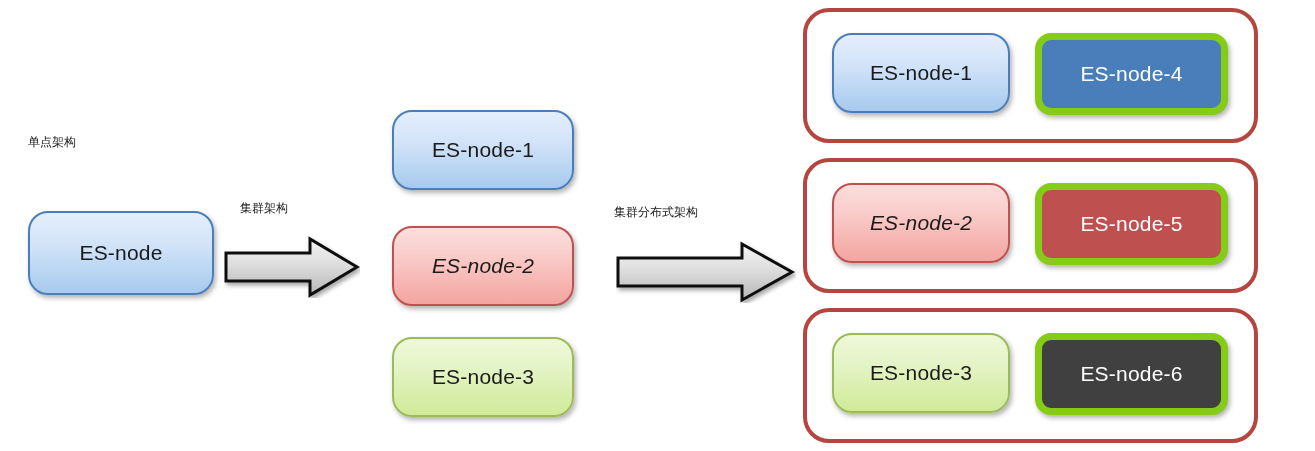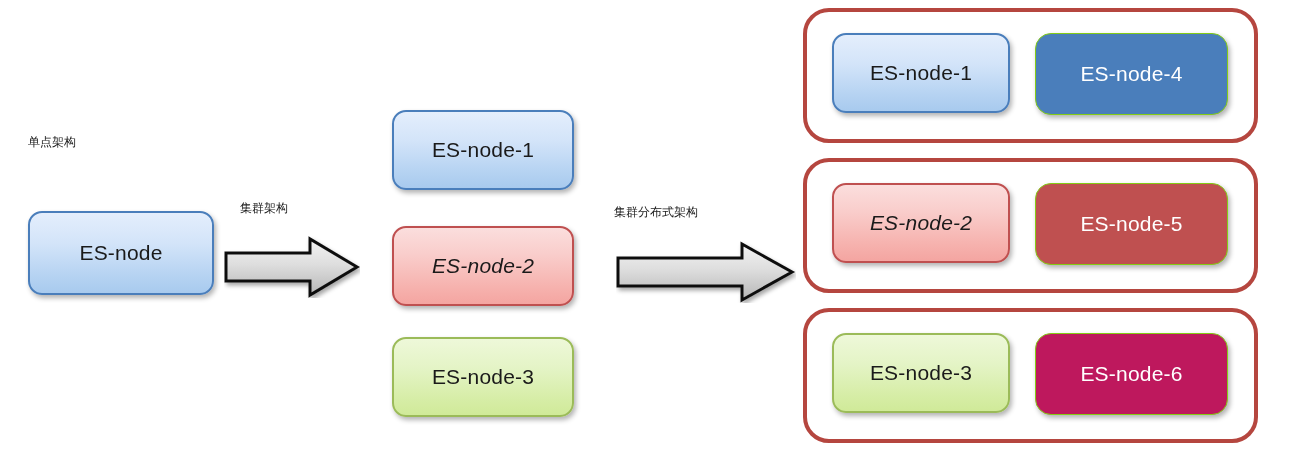--- a/index.html
+++ b/index.html
@@ -18,21 +18,21 @@
     background: #ffffff;
     overflow: hidden;
   }
 
   
   .node {
     position: absolute;
     display: flex;
     align-items: center;
     justify-content: center;
-    border-radius: 14px;
+    border-radius: 20px;
     box-sizing: border-box;
     font-size: 21px;
     letter-spacing: 0.2px;
     white-space: nowrap;
     user-select: none;
   }
 
   
   .node.light {
     border-width: 2px;
@@ -50,27 +50,27 @@
     font-style: italic;
   }
   .node.light.green {
     background: linear-gradient(180deg, #eef8d9 0%, #e4f4c6 38%, #d6eda6 80%, #d0ea99 100%);
     border-color: #9bbb59;
   }
 
   
   .node.solid {
     color: #ffffff;
-    border: 1px solid #84cc16;
+    border: 7px solid #84cc16;
     border-radius: 16px;
     box-shadow: 2px 3px 5px rgba(0,0,0,0.30);
   }
   .node.solid.blue  { background: #4a7ebb; }
   .node.solid.red   { background: #bf5050; }
-  .node.solid.green { background: #be185d; align-items: center; }
+  .node.solid.green { background: #404040; align-items: center; }
 
   
   .group {
     position: absolute;
     box-sizing: border-box;
     border: 4px solid #b5463f;
     border-radius: 26px;
     background: #ffffff;
   }
 

